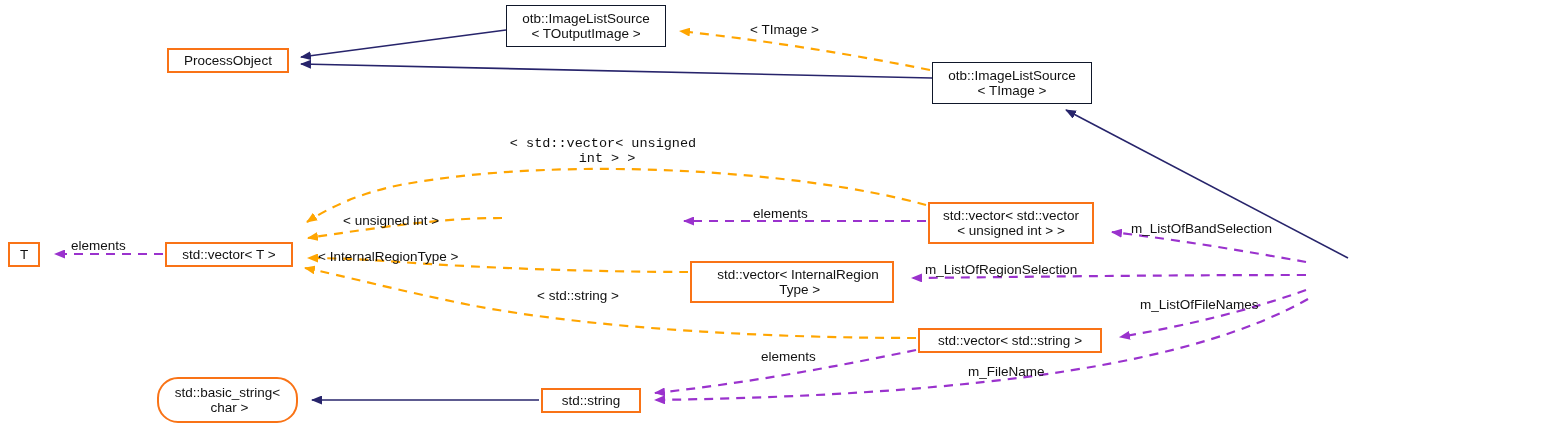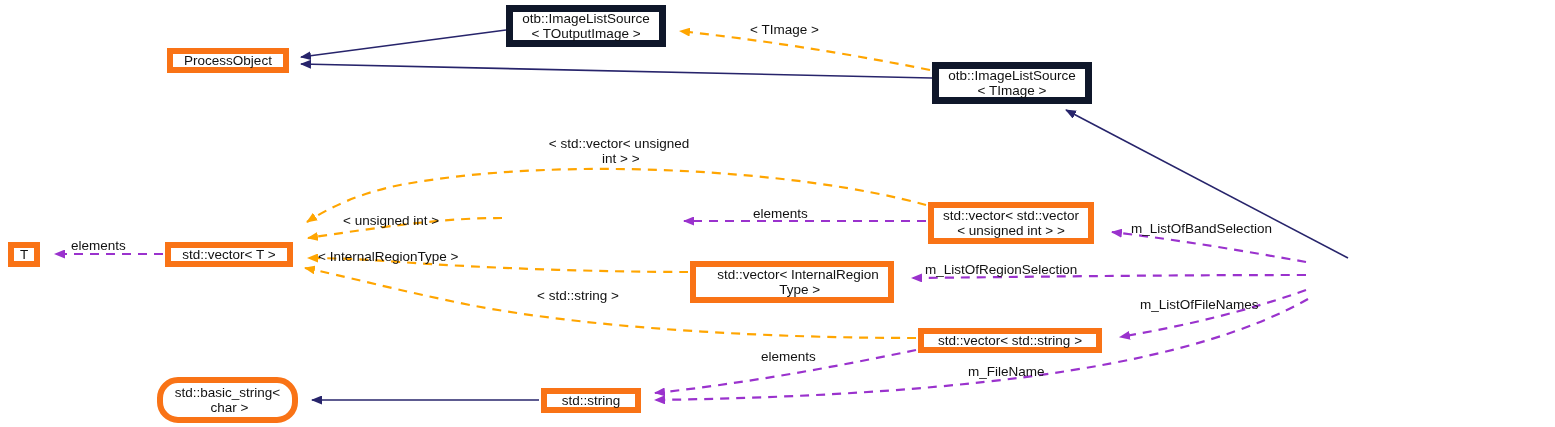--- a/index.html
+++ b/index.html
@@ -20,34 +20,34 @@
   #edges {
     position: absolute;
     left: 0;
     top: 0;
     width: 1555px;
     height: 427px;
   }
   .node {
     position: absolute;
     box-sizing: border-box;
-    border: 6px solid #f97316;
+    border: 2px solid #f97316;
     background: #ffffff;
     color: #111111;
     font-size: 13.5px;
     line-height: 15px;
     text-align: center;
     display: flex;
     align-items: center;
     justify-content: center;
     white-space: pre;
     z-index: 3;
   }
   .node.bold {
-    border: 7px solid #0f172a;
+    border: 1px solid #0f172a;
   }
   .node.current {
     border: 1px solid #2a2a2a;
     background: #bfbfbf;
   }
   .edge-label {
     position: absolute;
     font-size: 13.5px;
     line-height: 15px;
     color: #111111;
@@ -130,21 +130,21 @@
 
   <div class="node" style="left:918px; top:328px; width:184px; height:25px;">std::vector&lt; std::string &gt;</div>
 
   <div class="node" style="left:157px; top:377px; width:141px; height:46px;border-radius:21px;">std::basic_string&lt;
  char &gt;</div>
 
   <div class="node" style="left:541px; top:388px; width:100px; height:25px;">std::string</div>
 
   <div class="edge-label" style="left:750px; top:22px;">&lt; TImage &gt;</div>
 
-  <div class="edge-label" style="left:519px; top:136px; width:200px;">&lt; std::vector&lt; unsigned
+  <div class="edge-label" style="left:503px; top:136px; width:200px;font-family:Liberation Mono, monospace;">&lt; std::vector&lt; unsigned
  int &gt; &gt;</div>
 
   <div class="edge-label" style="left:343px; top:213px;">&lt; unsigned int &gt;</div>
 
   <div class="edge-label" style="left:753px; top:206px;">elements</div>
 
   <div class="edge-label" style="left:1131px; top:221px;">m_ListOfBandSelection</div>
 
   <div class="edge-label" style="left:71px; top:238px;">elements</div>
 

